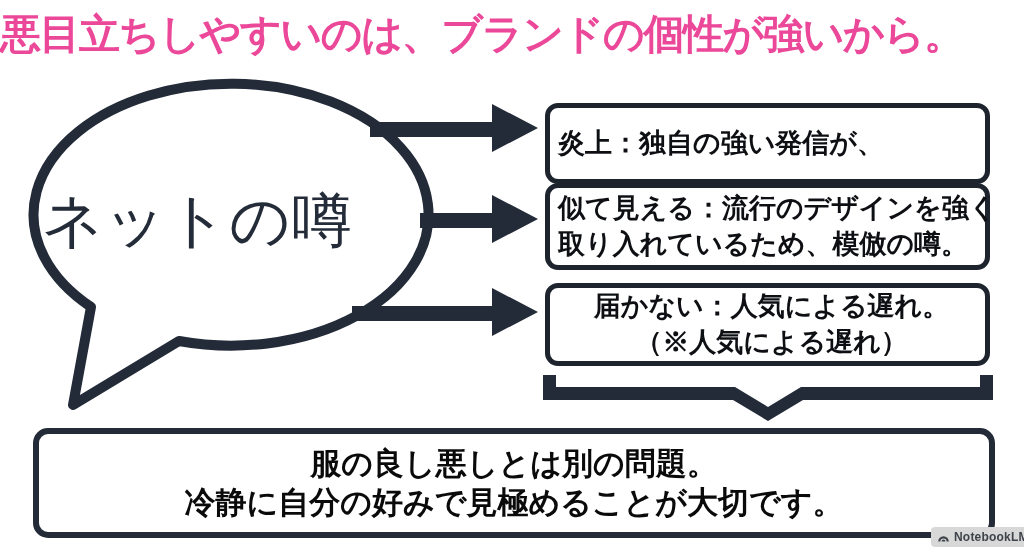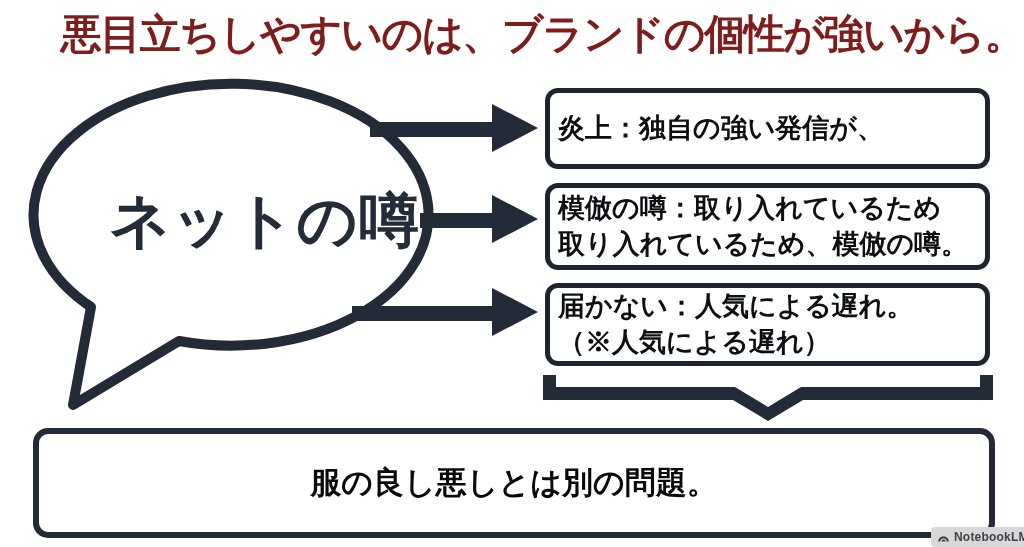--- a/index.html
+++ b/index.html
@@ -17,35 +17,35 @@
   .diagram-layer {
     position: absolute;
     left: 0; top: 0;
     width: 1024px; height: 547px;
   }
 
   .title {
     position: absolute;
     left: 0; top: 7px;
     width: 1024px;
-    text-align: right;
+    text-align: left;
     font-size: 41px;
     font-weight: 900;
     letter-spacing: -1.5px;
-    color: #7f1d1d;
+    color: #ec4899;
     white-space: nowrap;
   }
 
   .bubble-label {
     position: absolute;
     left: 42px; top: 181px;
     width: 378px;
-    text-align: right;
+    text-align: left;
     font-size: 60px;
-    font-weight: 700;
+    font-weight: 400;
     letter-spacing: 1px;
     color: #242c39;
     white-space: nowrap;
   }
 
   .branch-box {
     position: absolute;
     left: 545px;
     width: 445px;
     background: #ffffff;
@@ -54,23 +54,23 @@
     display: flex;
     flex-direction: column;
     justify-content: center;
     padding-left: 8px;
     color: #0d0f13;
     font-size: 27px;
     font-weight: 900;
     line-height: 1.3;
     white-space: nowrap;
   }
-  .branch-box.b1 { top: 88px;  height: 81px; }
+  .branch-box.b1 { top: 103px;  height: 81px; }
   .branch-box.b2 { top: 183px; height: 87px; }
-  .branch-box.b3 { top: 283px; height: 83px; }
+  .branch-box.b3 { top: 283px; height: 83px; align-items: center; }
 
   .conclusion-box {
     position: absolute;
     left: 33px; top: 428px;
     width: 962px; height: 110px;
     background: #ffffff;
     border: 6px solid #232b38;
     border-radius: 15px;
     display: flex;
     flex-direction: column;
@@ -121,31 +121,32 @@
 
   <div class="title">悪目立ちしやすいのは、ブランドの個性が強いから。</div>
 
   <div class="bubble-label">ネットの噂</div>
 
   <div class="branch-box b1">
     <div>炎上：独自の強い発信が、</div>
   </div>
 
   <div class="branch-box b2">
-    <div>模倣の噂：取り入れているため</div>
+    <div>似て見える：流行のデザインを強く</div>
     <div>取り入れているため、模倣の噂。</div>
   </div>
 
   <div class="branch-box b3">
     <div>届かない：人気による遅れ。</div>
     <div>（※人気による遅れ）</div>
   </div>
 
   <div class="conclusion-box">
     <div>服の良し悪しとは別の問題。</div>
+    <div>冷静に自分の好みで見極めることが大切です。</div>
   </div>
 
   <div class="watermark">
     <span>
       <svg width="13" height="12" viewBox="0 0 13 12">
         <path d="M 1.2 10.5 A 5.3 5.3 0 0 1 11.8 10.5 L 9.6 10.5 A 3.1 3.1 0 0 0 3.4 10.5 Z" fill="#3f434a"></path>
         <path d="M 4.6 10.5 A 1.9 1.9 0 0 1 8.4 10.5 Z" fill="#3f434a"></path>
       </svg>
     </span>
     <span>NotebookLM</span>

